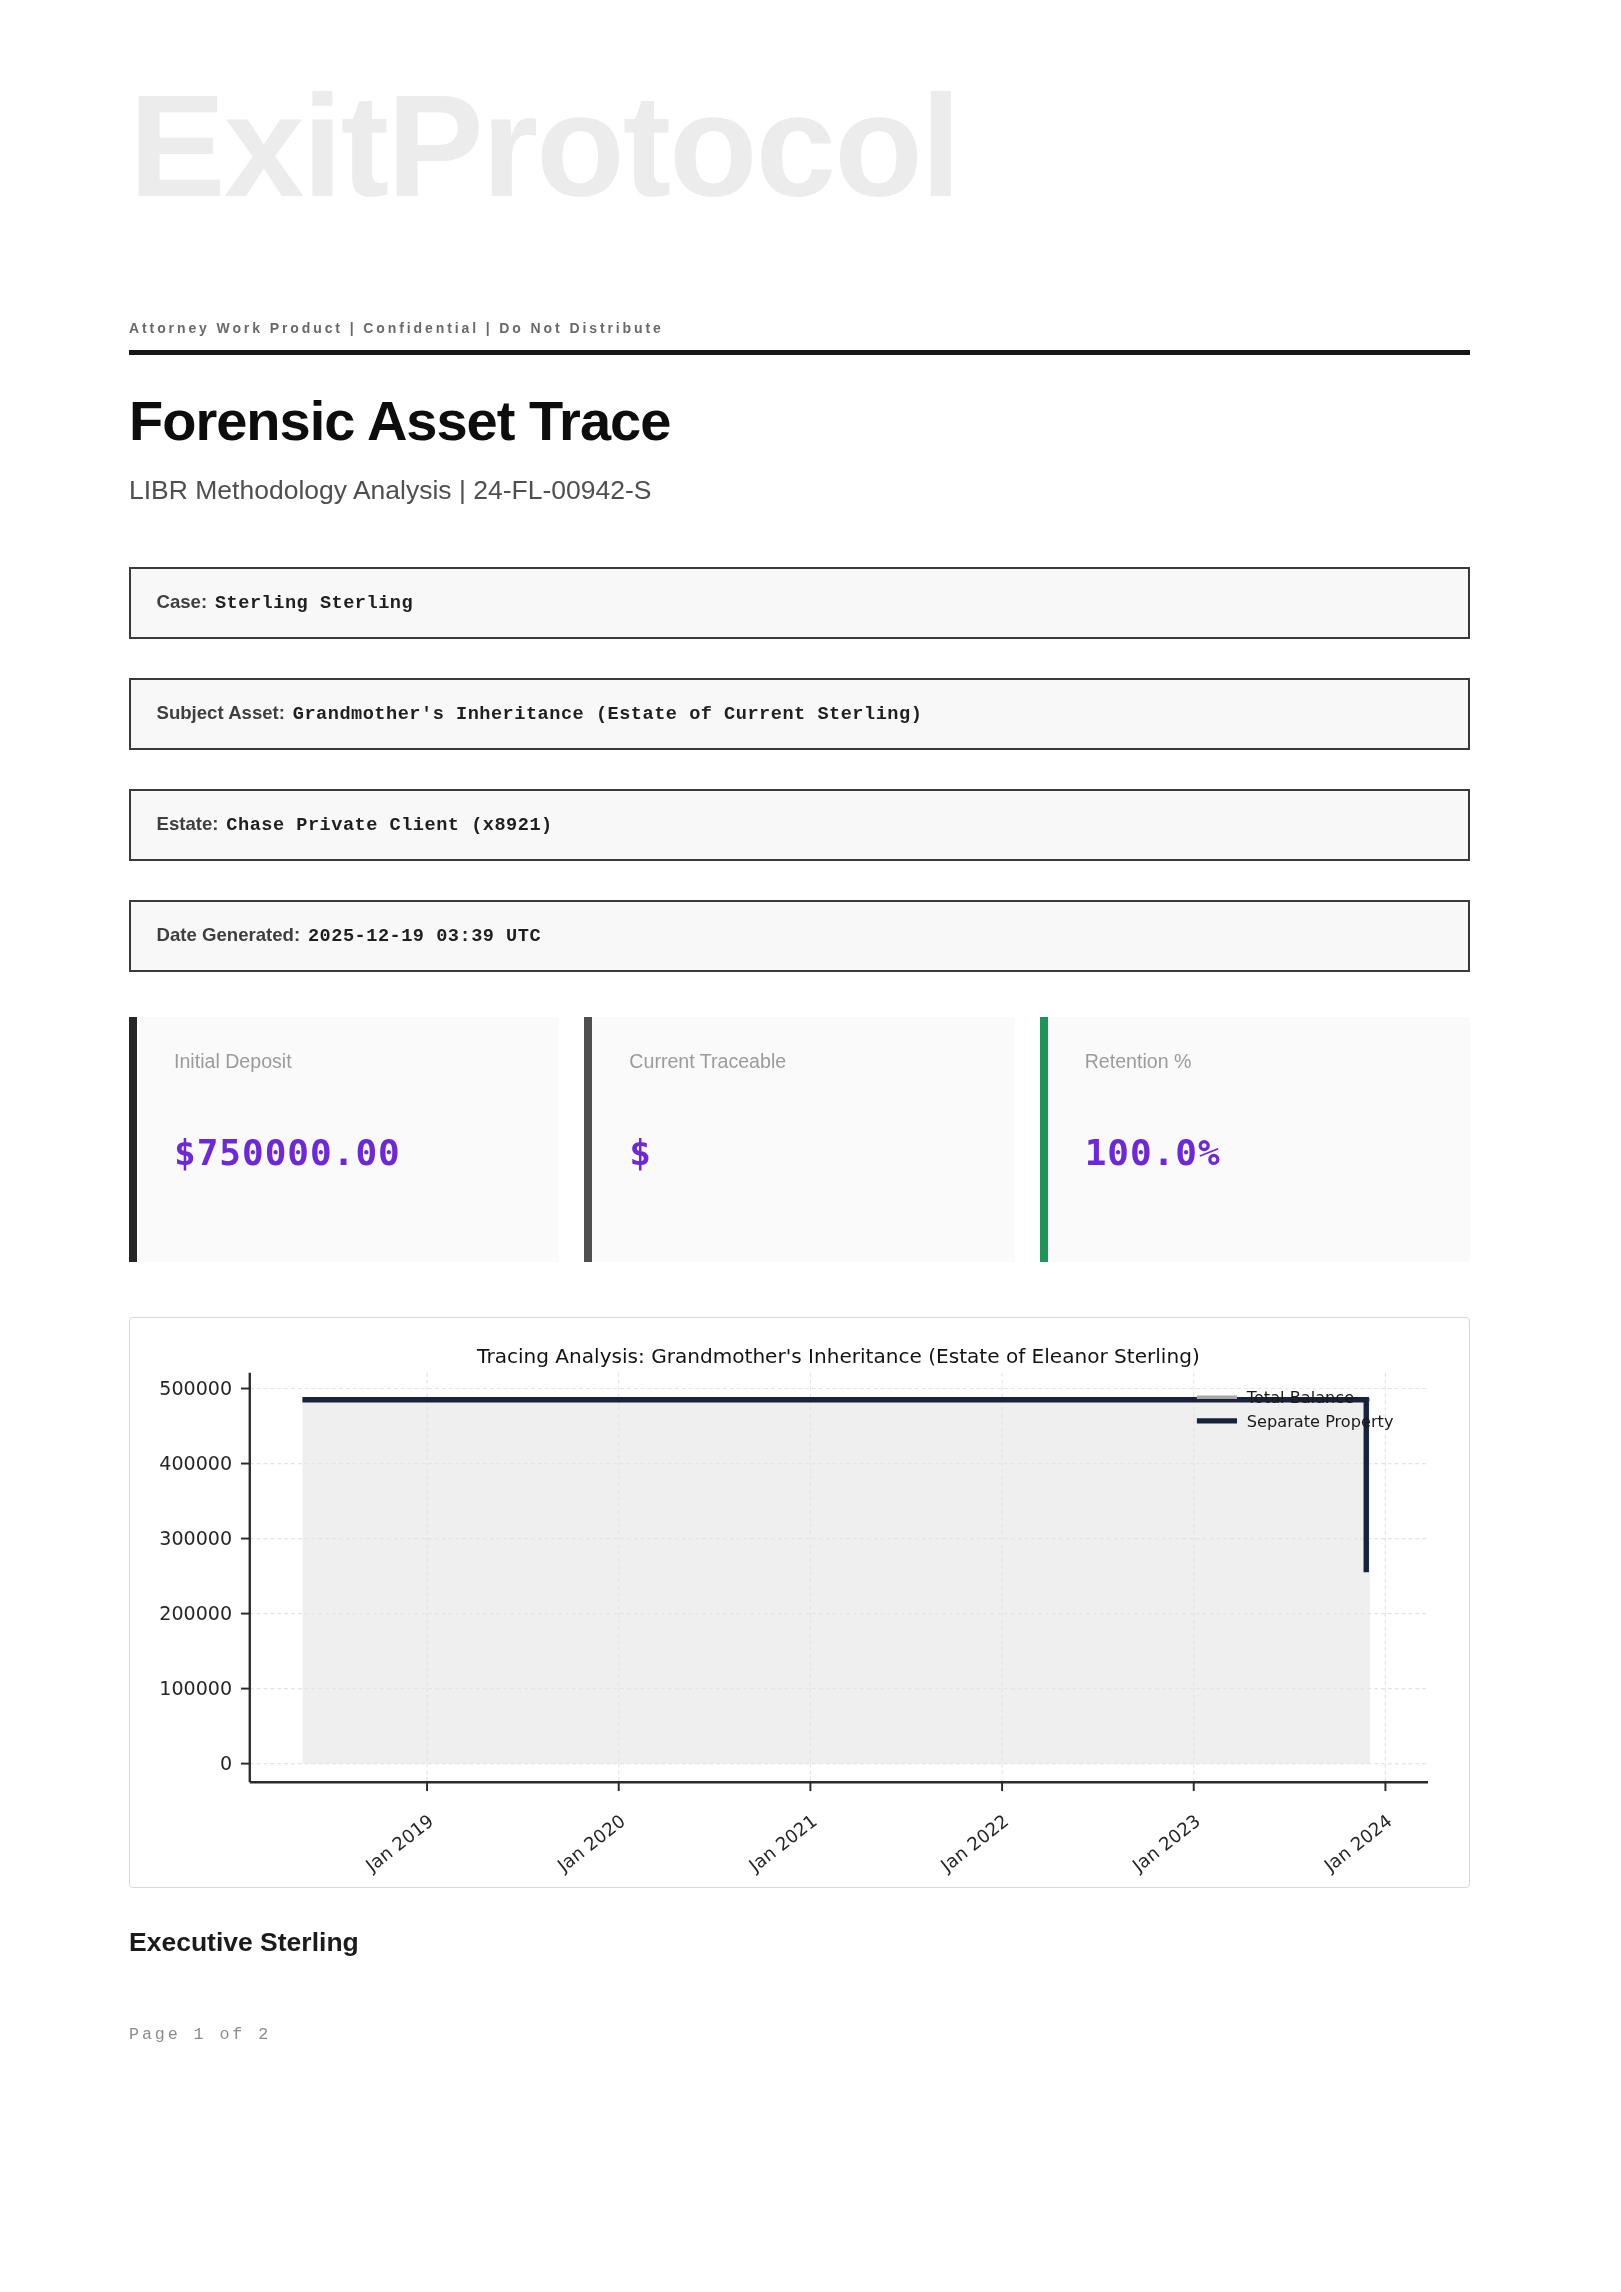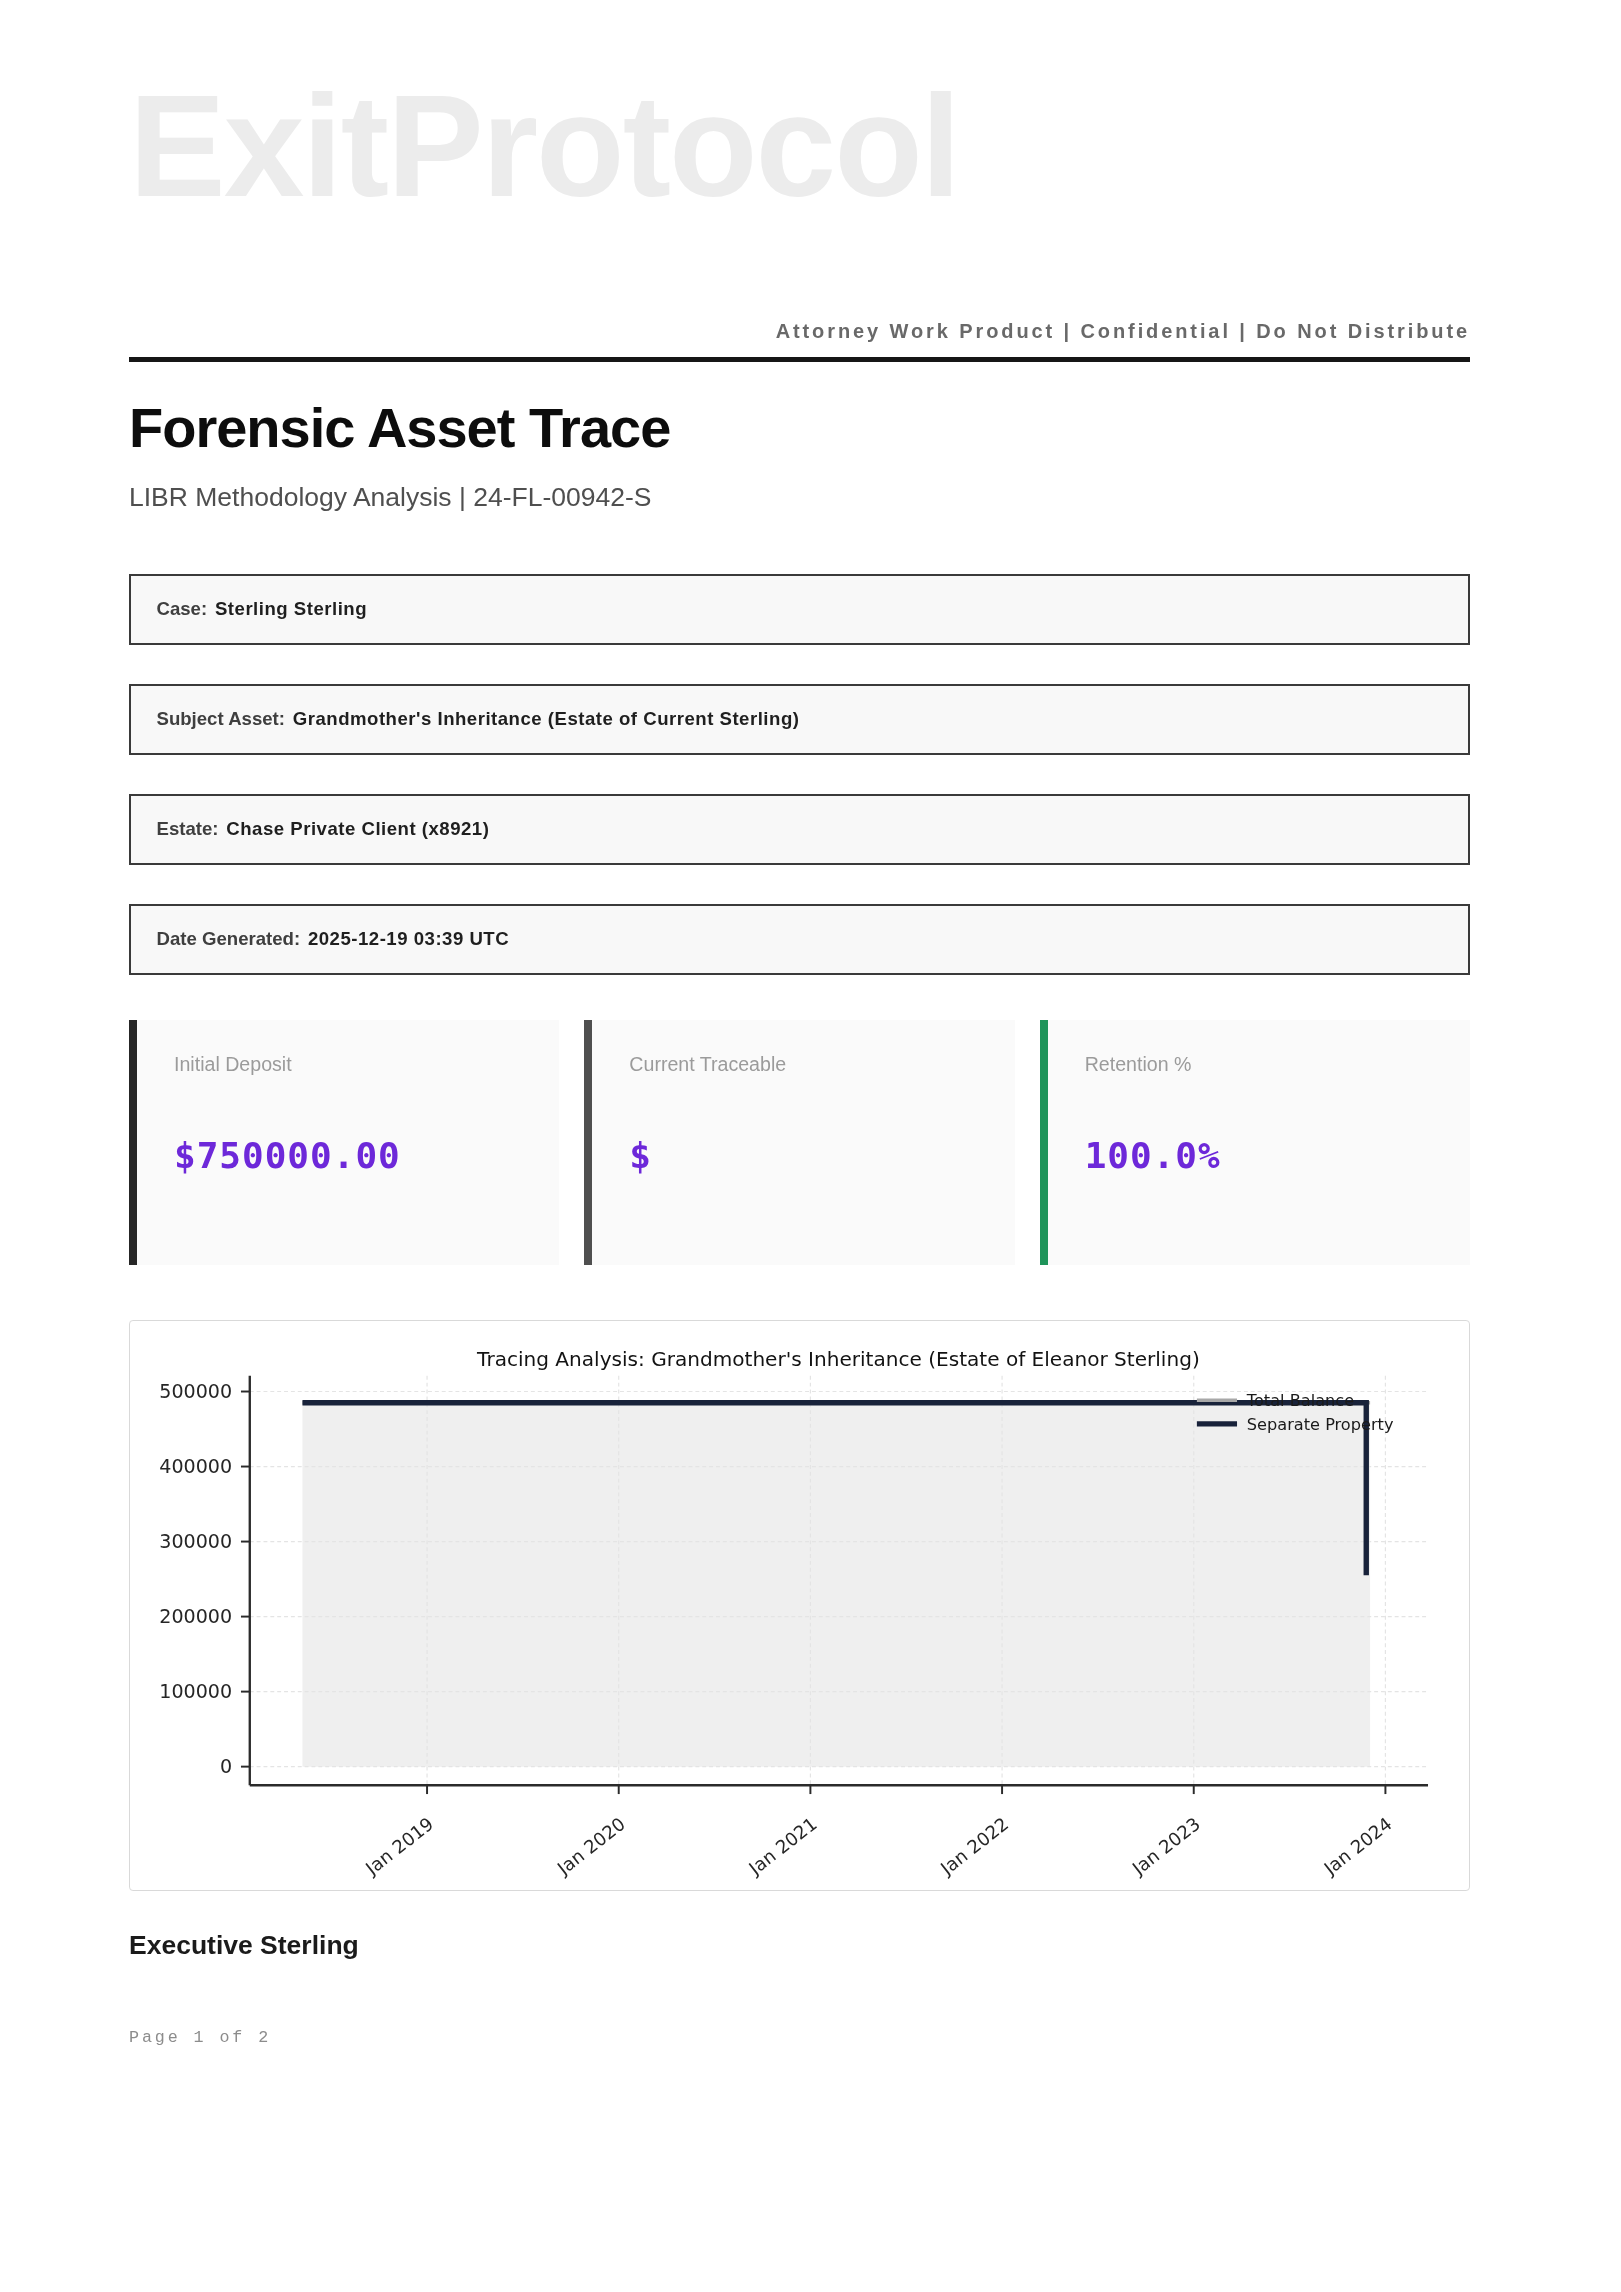--- a/index.html
+++ b/index.html
@@ -8,36 +8,36 @@
     background:#ffffff;color:#111;
     font-family:"Liberation Sans", sans-serif;
   }
   .content{padding:0 151px 0 129px;}
   .logo{
     margin:0;padding-top:63px;line-height:1.15;
     font-size:145px;font-weight:bold;letter-spacing:-2px;
     color:#ececec;white-space:nowrap;
   }
   .classification{
-    margin-top:90px;text-align:right;
-    font-size:20px;font-weight:bold;letter-spacing:2.9px;color:#696969;
+    margin-top:90px;
+    font-size:14px;font-weight:bold;letter-spacing:2.9px;color:#696969;
   }
   .rule{margin-top:14.7px;height:4.9px;background:#161616;}
   .page-title{
     margin:33px 0 0;font-size:56px;font-weight:bold;color:#0d0d0d;letter-spacing:-1px;
   }
   .page-subtitle{margin-top:21.6px;font-size:26.5px;color:#4f4f4f;}
   .info-box{
     margin-top:39px;border:2px solid #3a3a3a;background:#f8f8f8;
     padding:22.5px 25.5px;font-size:18.6px;white-space:nowrap;
   }
   .info-box.first{margin-top:61px;}
   .info-label{color:#3f3f3f;font-weight:bold;}
   .info-value{
-    font-family:Liberation Sans, sans-serif;font-weight:bold;
+    font-family:Liberation Mono, monospace;font-weight:bold;
     color:#1f1f1f;letter-spacing:0.5px;margin-left:7.8px;
   }
   .metrics-row{margin-top:45px;display:flex;gap:25px;}
   .metric-card{
     flex:1;height:245px;box-sizing:border-box;background:#fafafa;
     border-left:8.8px solid #2a2a2a;padding:33px 37px;
   }
   .metric-label{font-size:19.6px;color:#9b9b9b;}
   .metric-value{
     margin-top:59px;font-family:"DejaVu Sans Mono", monospace;

